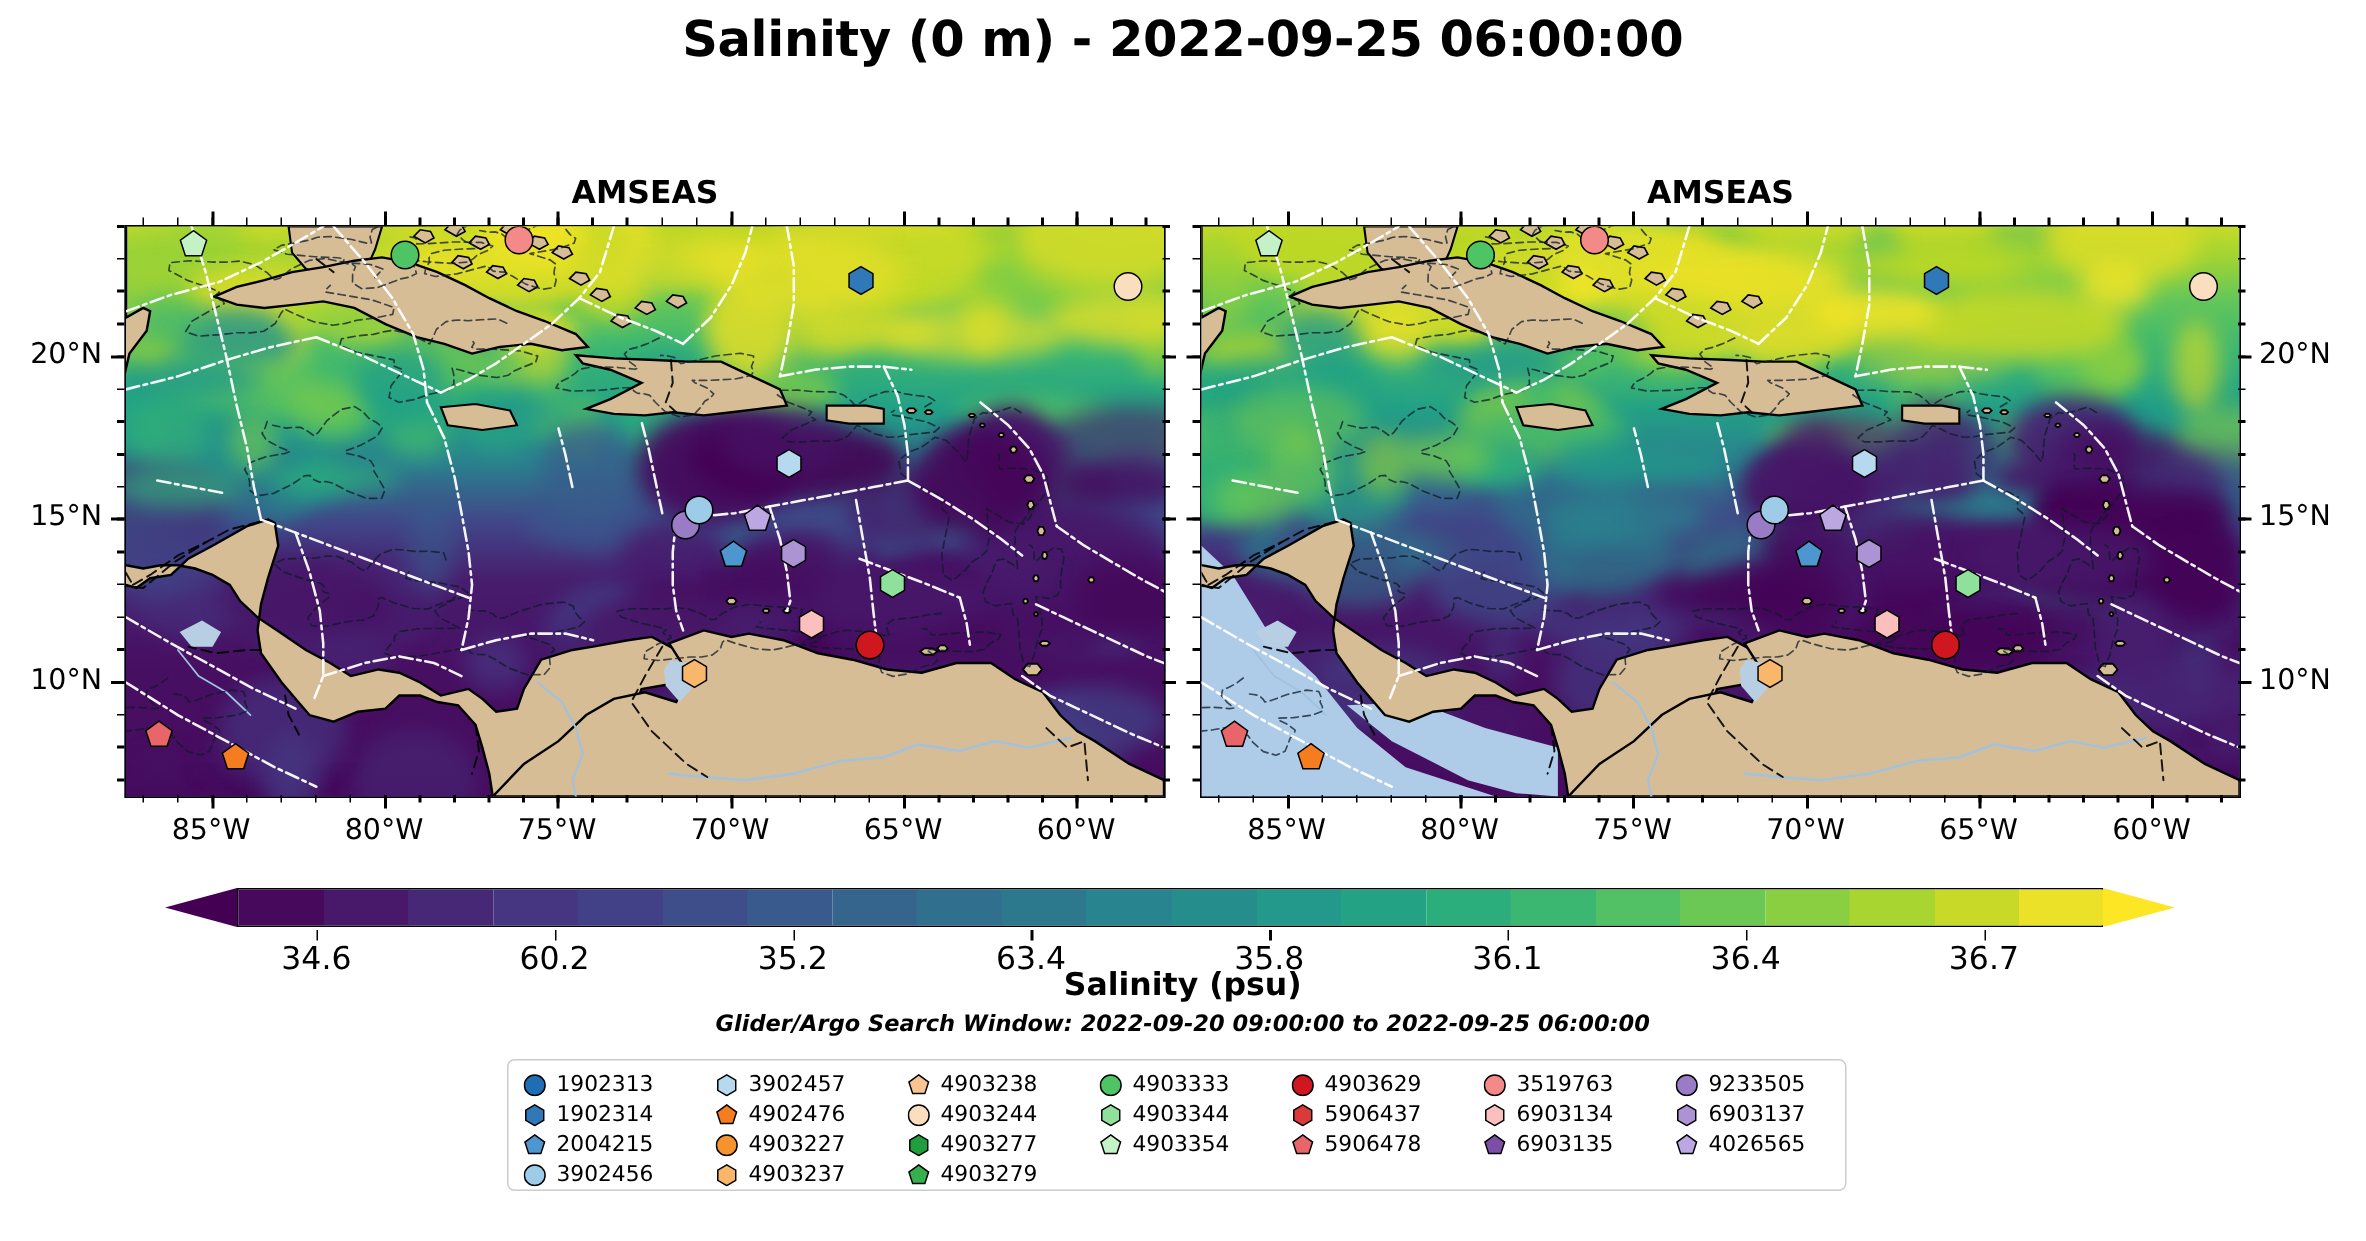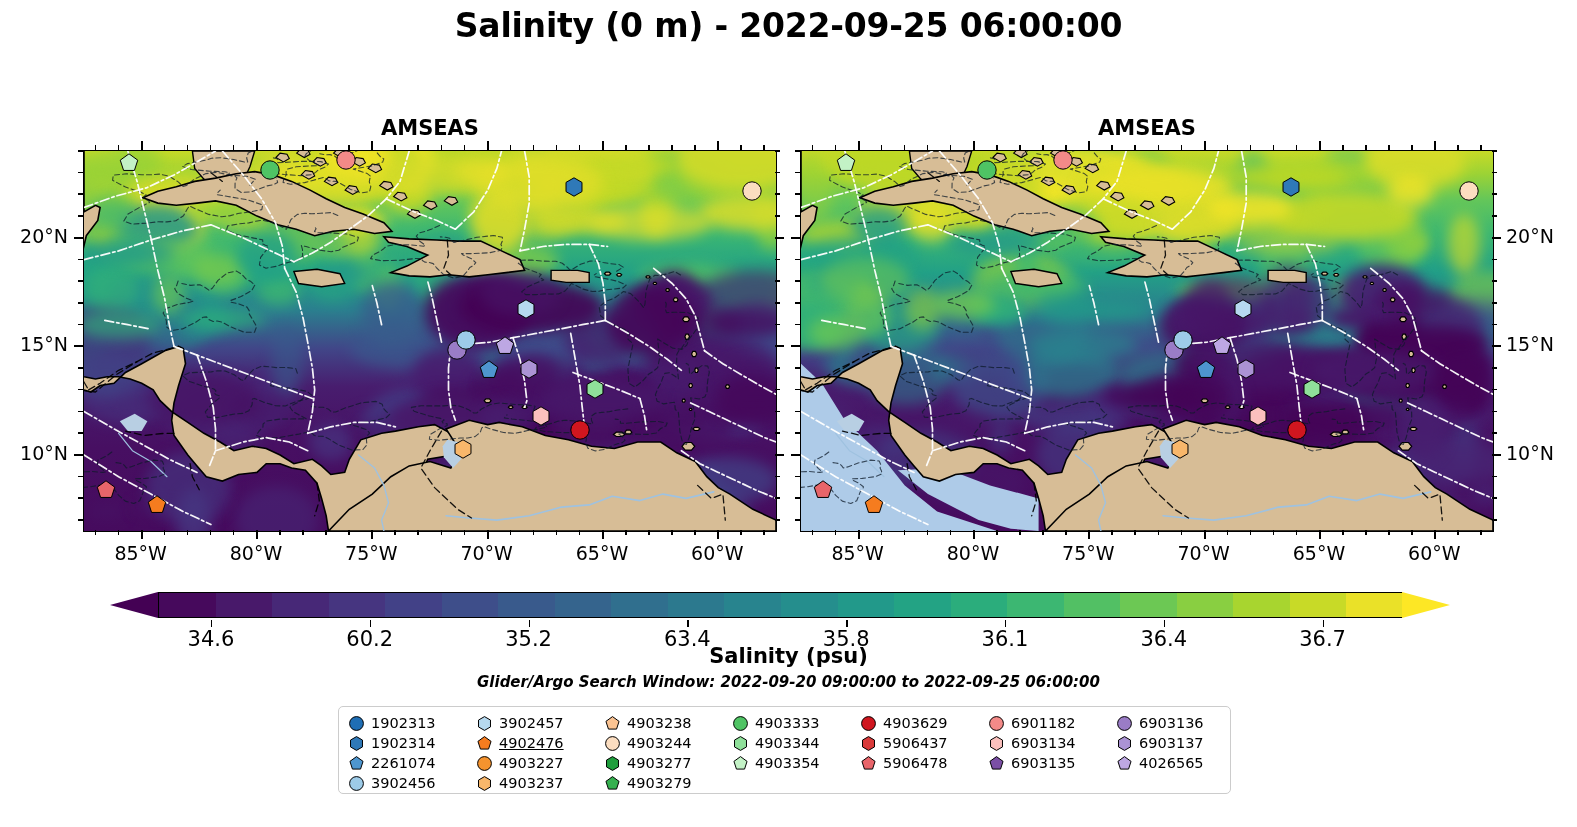--- a/index.html
+++ b/index.html
@@ -1123,35 +1123,35 @@
       <div class="leg-item" style="grid-area: 2 / 1;">
         <span class="leg-sym"><svg width="15" height="15" viewBox="0 0 15 15">
             <polygon points="7.50,0.60 13.48,4.05 13.48,10.95 7.50,14.40 1.52,10.95 1.52,4.05" fill="#2f79b8" stroke="#000" stroke-width="1"></polygon>
           </svg></span>
         <span class="leg-txt">1902314</span>
       </div>
       <div class="leg-item" style="grid-area: 3 / 1;">
         <span class="leg-sym"><svg width="15" height="15" viewBox="0 0 15 15">
             <polygon points="7.50,0.60 14.06,5.37 11.56,13.08 3.44,13.08 0.94,5.37" fill="#4e96cf" stroke="#000" stroke-width="1"></polygon>
           </svg></span>
-        <span class="leg-txt">2261074</span>
+        <span class="leg-txt">2004215</span>
       </div>
       <div class="leg-item" style="grid-area: 4 / 1;">
         <span class="leg-sym"><svg width="15" height="15" viewBox="0 0 15 15">
             <circle cx="7.5" cy="7.5" r="6.9" fill="#9dcbe8" stroke="#000" stroke-width="1"></circle>
           </svg></span>
         <span class="leg-txt">3902456</span>
       </div>
       <div class="leg-item" style="grid-area: 1 / 2;">
         <span class="leg-sym"><svg width="15" height="15" viewBox="0 0 15 15">
             <polygon points="7.50,0.60 13.48,4.05 13.48,10.95 7.50,14.40 1.52,10.95 1.52,4.05" fill="#b6d9ef" stroke="#000" stroke-width="1"></polygon>
           </svg></span>
         <span class="leg-txt">3902457</span>
       </div>
-      <div class="leg-item" style="grid-area: 2 / 2; text-decoration: underline;">
+      <div class="leg-item" style="grid-area: 2 / 2;">
         <span class="leg-sym"><svg width="15" height="15" viewBox="0 0 15 15">
             <polygon points="7.50,0.60 14.06,5.37 11.56,13.08 3.44,13.08 0.94,5.37" fill="#f57c1f" stroke="#000" stroke-width="1"></polygon>
           </svg></span>
         <span class="leg-txt">4902476</span>
       </div>
       <div class="leg-item" style="grid-area: 3 / 2;">
         <span class="leg-sym"><svg width="15" height="15" viewBox="0 0 15 15">
             <circle cx="7.5" cy="7.5" r="6.9" fill="#f5932e" stroke="#000" stroke-width="1"></circle>
           </svg></span>
         <span class="leg-txt">4903227</span>
@@ -1219,39 +1219,39 @@
       <div class="leg-item" style="grid-area: 3 / 5;">
         <span class="leg-sym"><svg width="15" height="15" viewBox="0 0 15 15">
             <polygon points="7.50,0.60 14.06,5.37 11.56,13.08 3.44,13.08 0.94,5.37" fill="#e8656a" stroke="#000" stroke-width="1"></polygon>
           </svg></span>
         <span class="leg-txt">5906478</span>
       </div>
       <div class="leg-item" style="grid-area: 1 / 6;">
         <span class="leg-sym"><svg width="15" height="15" viewBox="0 0 15 15">
             <circle cx="7.5" cy="7.5" r="6.9" fill="#f38a88" stroke="#000" stroke-width="1"></circle>
           </svg></span>
-        <span class="leg-txt">6901182</span>
+        <span class="leg-txt">3519763</span>
       </div>
       <div class="leg-item" style="grid-area: 2 / 6;">
         <span class="leg-sym"><svg width="15" height="15" viewBox="0 0 15 15">
             <polygon points="7.50,0.60 13.48,4.05 13.48,10.95 7.50,14.40 1.52,10.95 1.52,4.05" fill="#fbc0bd" stroke="#000" stroke-width="1"></polygon>
           </svg></span>
         <span class="leg-txt">6903134</span>
       </div>
       <div class="leg-item" style="grid-area: 3 / 6;">
         <span class="leg-sym"><svg width="15" height="15" viewBox="0 0 15 15">
             <polygon points="7.50,0.60 14.06,5.37 11.56,13.08 3.44,13.08 0.94,5.37" fill="#7b4fa5" stroke="#000" stroke-width="1"></polygon>
           </svg></span>
         <span class="leg-txt">6903135</span>
       </div>
       <div class="leg-item" style="grid-area: 1 / 7;">
         <span class="leg-sym"><svg width="15" height="15" viewBox="0 0 15 15">
             <circle cx="7.5" cy="7.5" r="6.9" fill="#9a7cc6" stroke="#000" stroke-width="1"></circle>
           </svg></span>
-        <span class="leg-txt">6903136</span>
+        <span class="leg-txt">9233505</span>
       </div>
       <div class="leg-item" style="grid-area: 2 / 7;">
         <span class="leg-sym"><svg width="15" height="15" viewBox="0 0 15 15">
             <polygon points="7.50,0.60 13.48,4.05 13.48,10.95 7.50,14.40 1.52,10.95 1.52,4.05" fill="#ab93d4" stroke="#000" stroke-width="1"></polygon>
           </svg></span>
         <span class="leg-txt">6903137</span>
       </div>
       <div class="leg-item" style="grid-area: 3 / 7;">
         <span class="leg-sym"><svg width="15" height="15" viewBox="0 0 15 15">
             <polygon points="7.50,0.60 14.06,5.37 11.56,13.08 3.44,13.08 0.94,5.37" fill="#bda7e3" stroke="#000" stroke-width="1"></polygon>

